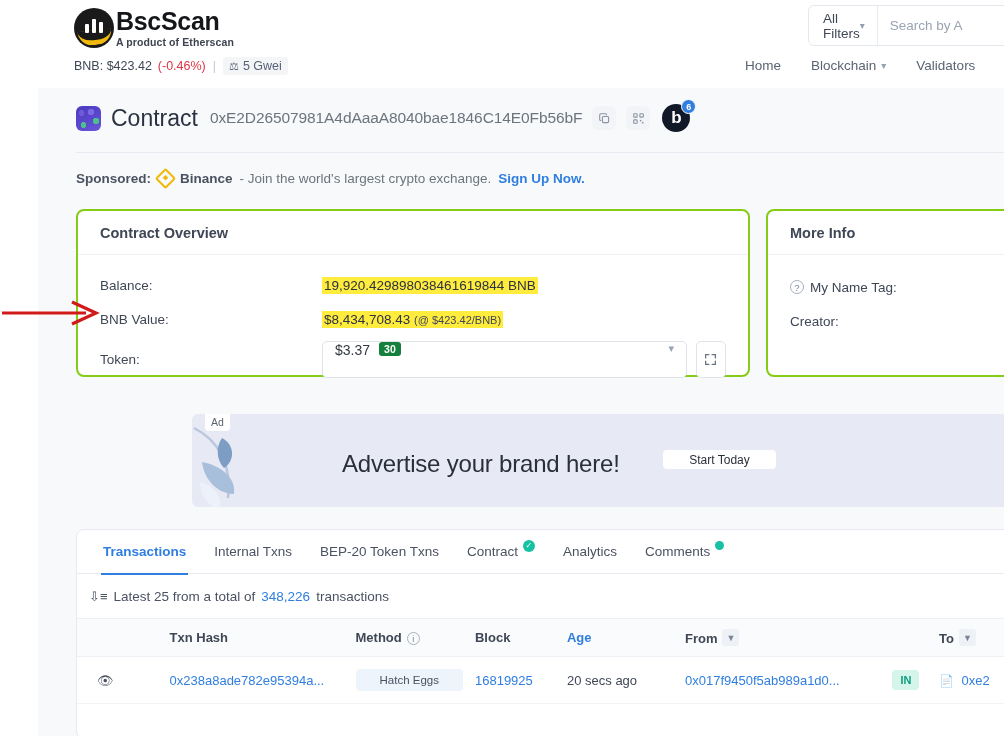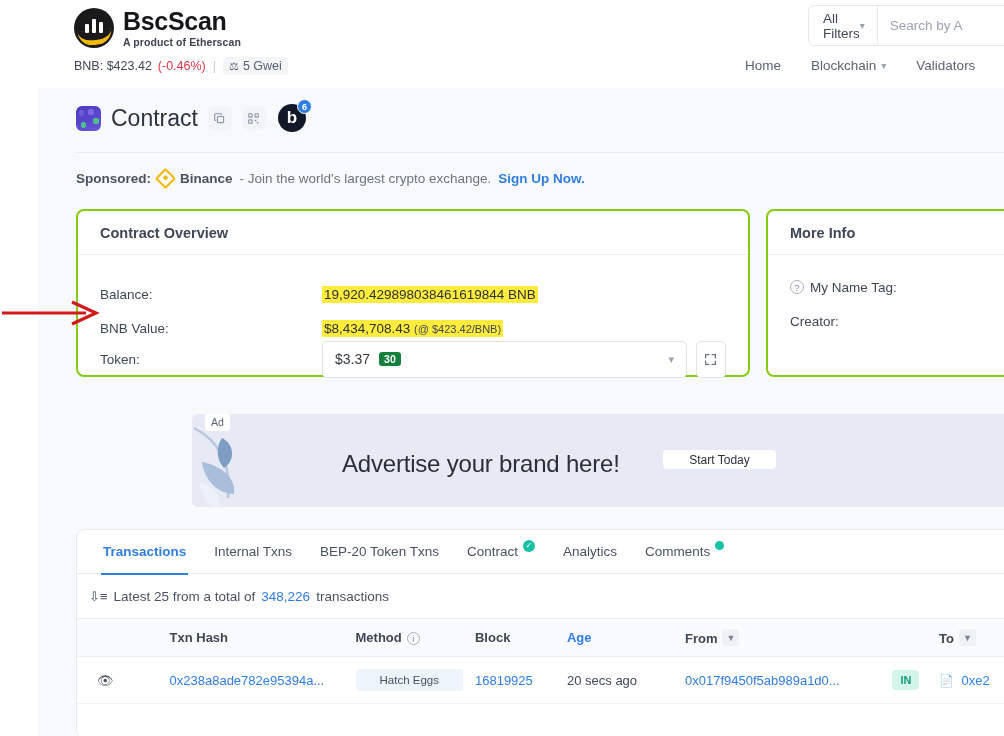--- a/index.html
+++ b/index.html
@@ -17,21 +17,21 @@
   .page-bg {
     position: absolute; left: 38px; top: 88px; right: 0; bottom: 0;
     background: #f8f9fa;
   }
 
   
   .site-header {
     position: absolute; left: 0; top: 0; width: 1004px; height: 88px;
     background: #fff; z-index: 5;
   }
-  .brand { position: absolute; left: 74px; top: 8px; display: flex; align-items: center; gap: 9px; }
+  .brand { position: absolute; left: 74px; top: 8px; display: flex; align-items: center; gap: 2px; }
   .brand-mark { width: 40px; height: 40px; position: relative; }
   .brand-circle {
     width: 40px; height: 40px; border-radius: 50%;
     background: #1a1a1a; position: absolute; left:0; top:0;
     overflow: hidden;
   }
   .bar { position: absolute; bottom: 15px; width: 4px; background: #fff; border-radius: 1px;}
   .b1 { left: 11px; height: 9px; }
   .b2 { left: 18px; height: 14px; }
   .b3 { left: 25px; height: 11px; }
@@ -134,31 +134,31 @@
   .card {
     position: absolute; background: #fff; border: 2px solid #84cc16; border-radius: 8px;
   }
   .card-head {
     height: 44px; display: flex; align-items: center; padding: 0 22px;
     border-bottom: 1px solid #edf0f4; font-size: 14.5px; font-weight: bold; color: #3f4756;
   }
   #overview-card { left: 76px; top: 209px; width: 674px; height: 168px; }
   #moreinfo-card { left: 766px; top: 209px; width: 330px; height: 168px; }
 
-  .kv { display: flex; align-items: flex-end; padding: 0 22px; height: 34px; }
+  .kv { display: flex; align-items: center; padding: 0 22px; height: 34px; }
   .kv .k { width: 222px; font-size: 13.5px; color: #3f4756; flex: none; }
   .kv .v { font-size: 13.5px; color: #2b3241; }
   .hl { background: #ffec3d; padding: 1px 2px; }
   .hl .rate { font-size: 11px; color: #3f4756; }
 
   .ov-body { padding-top: 13px; }
   .kv-token { align-items: center; height: 46px; }
   .token-select {
     width: 388px; height: 37px; border: 1px solid #dfe4ea; border-radius: 5px;
-    display: flex; align-items: center; padding: 0 12px; gap: 9px; background: #fff;
+    display: flex; align-items: flex-start; padding: 0 12px; gap: 9px; background: #fff;
     cursor: pointer;
   }
   .token-val { font-size: 14px; color: #343a40; }
   .token-count {
     background: #15803d; color: #fff; font-size: 10.5px; font-weight: bold;
     border-radius: 3px; padding: 2px 5px; line-height: 1;
   }
   .token-chev { margin-left: auto; color: #9aa3b2; font-size: 11px; }
   .expand-btn {
     width: 32px; height: 37px; border: 1px solid #dfe4ea; border-radius: 5px; margin-left: 9px;
@@ -322,20 +322,21 @@
       </div>
       <div class="nav-item">
         <span>Validators</span>
       </div>
     </div>
   </div>
 
   <div class="contract-row">
     <div class="blockie"></div>
     <div class="ctitle">Contract</div>
+    <div class="caddr">0xE2D26507981A4dAaaA8040bae1846C14E0Fb56bF</div>
     <div class="icon-btn">
       <svg width="11" height="11" viewBox="0 0 16 16" fill="none" stroke="currentColor" stroke-width="1.6">
         <rect x="5" y="5" width="9" height="9" rx="1.5"></rect>
           <path d="M11 3.2V2.5A1.5 1.5 0 0 0 9.5 1H3a2 2 0 0 0-2 2v6.5A1.5 1.5 0 0 0 2.5 11h.7"></path>
       </svg>
     </div>
     <div class="icon-btn">
       <svg width="11" height="11" viewBox="0 0 16 16" fill="currentColor">
         <rect x="1" y="1" width="5" height="5" rx="1" fill="none" stroke="currentColor" stroke-width="1.5"></rect>
         <rect x="10" y="1" width="5" height="5" rx="1" fill="none" stroke="currentColor" stroke-width="1.5"></rect>

